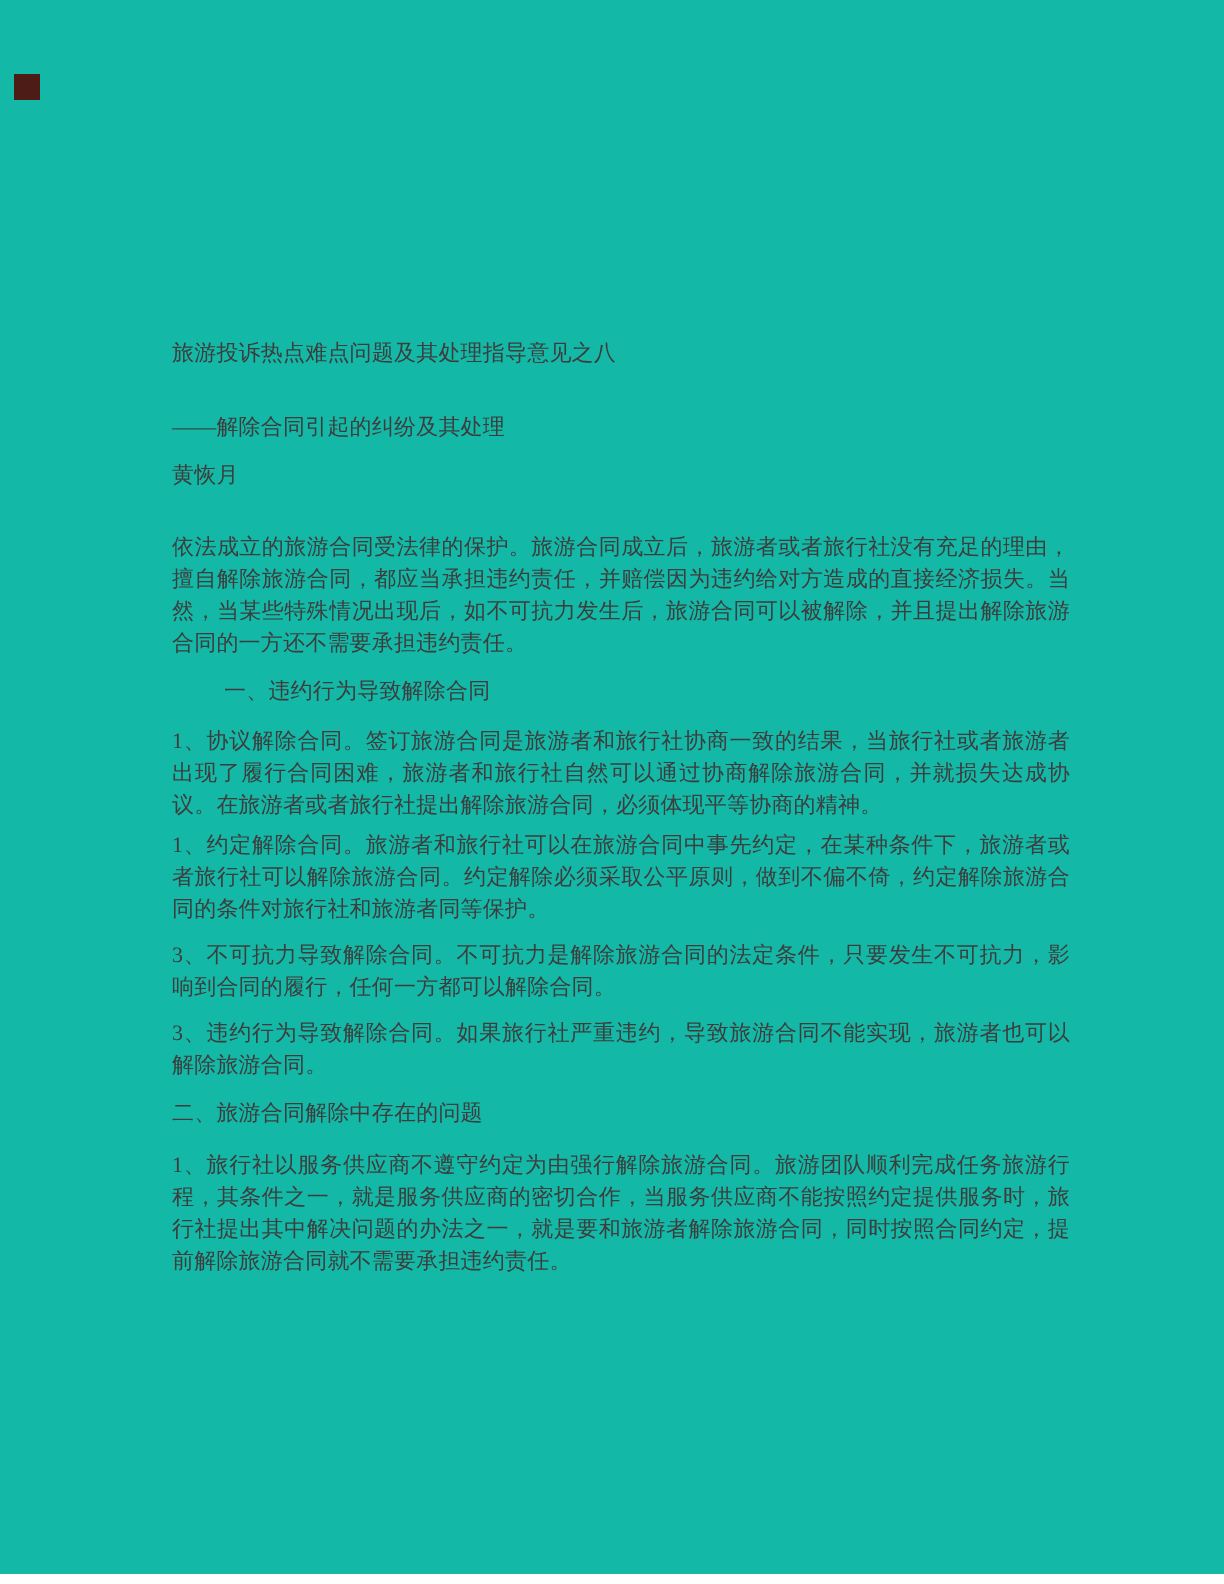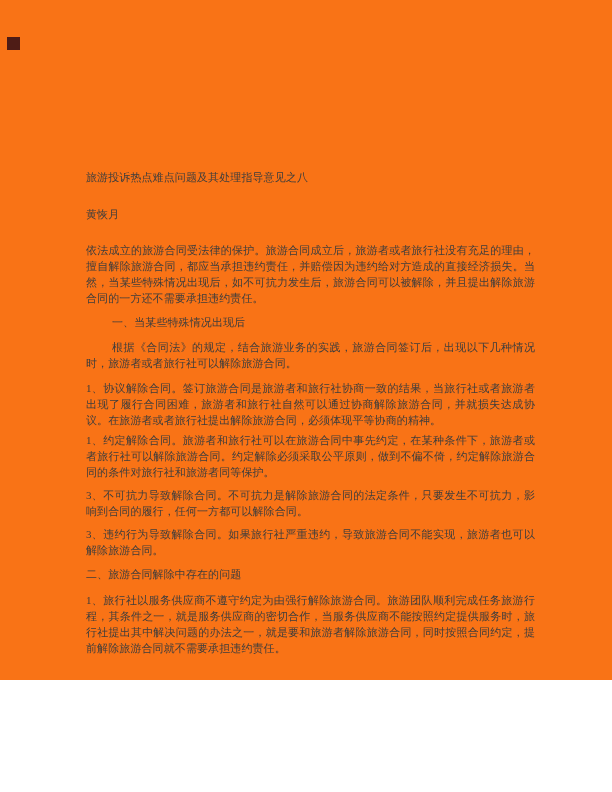--- a/index.html
+++ b/index.html
@@ -11,22 +11,22 @@
     width: 612px;
     height: 792px;
     position: relative;
     overflow: hidden;
     font-family: "Liberation Serif", "DejaVu Serif", serif;
   }
   .page {
     position: absolute;
     left: 0; top: 0;
     width: 612px;
-    height: 680px;
-    background: #f97316;
+    height: 787px;
+    background: #14b8a6;
   }
   .corner-marker {
     position: absolute;
     left: 7px;
     top: 37px;
     width: 13px;
     height: 13px;
   }
   .content {
     position: absolute;
@@ -57,28 +57,28 @@
 <body>
 
 <div class="page">
 
   <div class="corner-marker" style="background:#4e1c16"></div>
 
   <div class="content">
 
     <p class="mb21">旅游投诉热点难点问题及其处理指导意见之八</p>
 
+    <p class="mb8">——解除合同引起的纠纷及其处理</p>
 
     <p class="mb20">黄恢月</p>
 
     <p class="mb8">依法成立的旅游合同受法律的保护。旅游合同成立后，旅游者或者旅行社没有充足的理由，擅自解除旅游合同，都应当承担违约责任，并赔偿因为违约给对方造成的直接经济损失。当然，当某些特殊情况出现后，如不可抗力发生后，旅游合同可以被解除，并且提出解除旅游合同的一方还不需要承担违约责任。</p>
 
-    <p class="mb9 indent">一、当某些特殊情况出现后</p>
+    <p class="mb9 indent">一、违约行为导致解除合同</p>
 
-    <p class="mb9 indent">根据《合同法》的规定，结合旅游业务的实践，旅游合同签订后，出现以下几种情况时，旅游者或者旅行社可以解除旅游合同。</p>
 
     <p class="mb4">1、协议解除合同。签订旅游合同是旅游者和旅行社协商一致的结果，当旅行社或者旅游者出现了履行合同困难，旅游者和旅行社自然可以通过协商解除旅游合同，并就损失达成协议。在旅游者或者旅行社提出解除旅游合同，必须体现平等协商的精神。</p>
 
     <p class="mb7">1、约定解除合同。旅游者和旅行社可以在旅游合同中事先约定，在某种条件下，旅游者或者旅行社可以解除旅游合同。约定解除必须采取公平原则，做到不偏不倚，约定解除旅游合同的条件对旅行社和旅游者同等保护。</p>
 
     <p class="mb7">3、不可抗力导致解除合同。不可抗力是解除旅游合同的法定条件，只要发生不可抗力，影响到合同的履行，任何一方都可以解除合同。</p>
 
     <p class="mb8">3、违约行为导致解除合同。如果旅行社严重违约，导致旅游合同不能实现，旅游者也可以解除旅游合同。</p>
 
 

